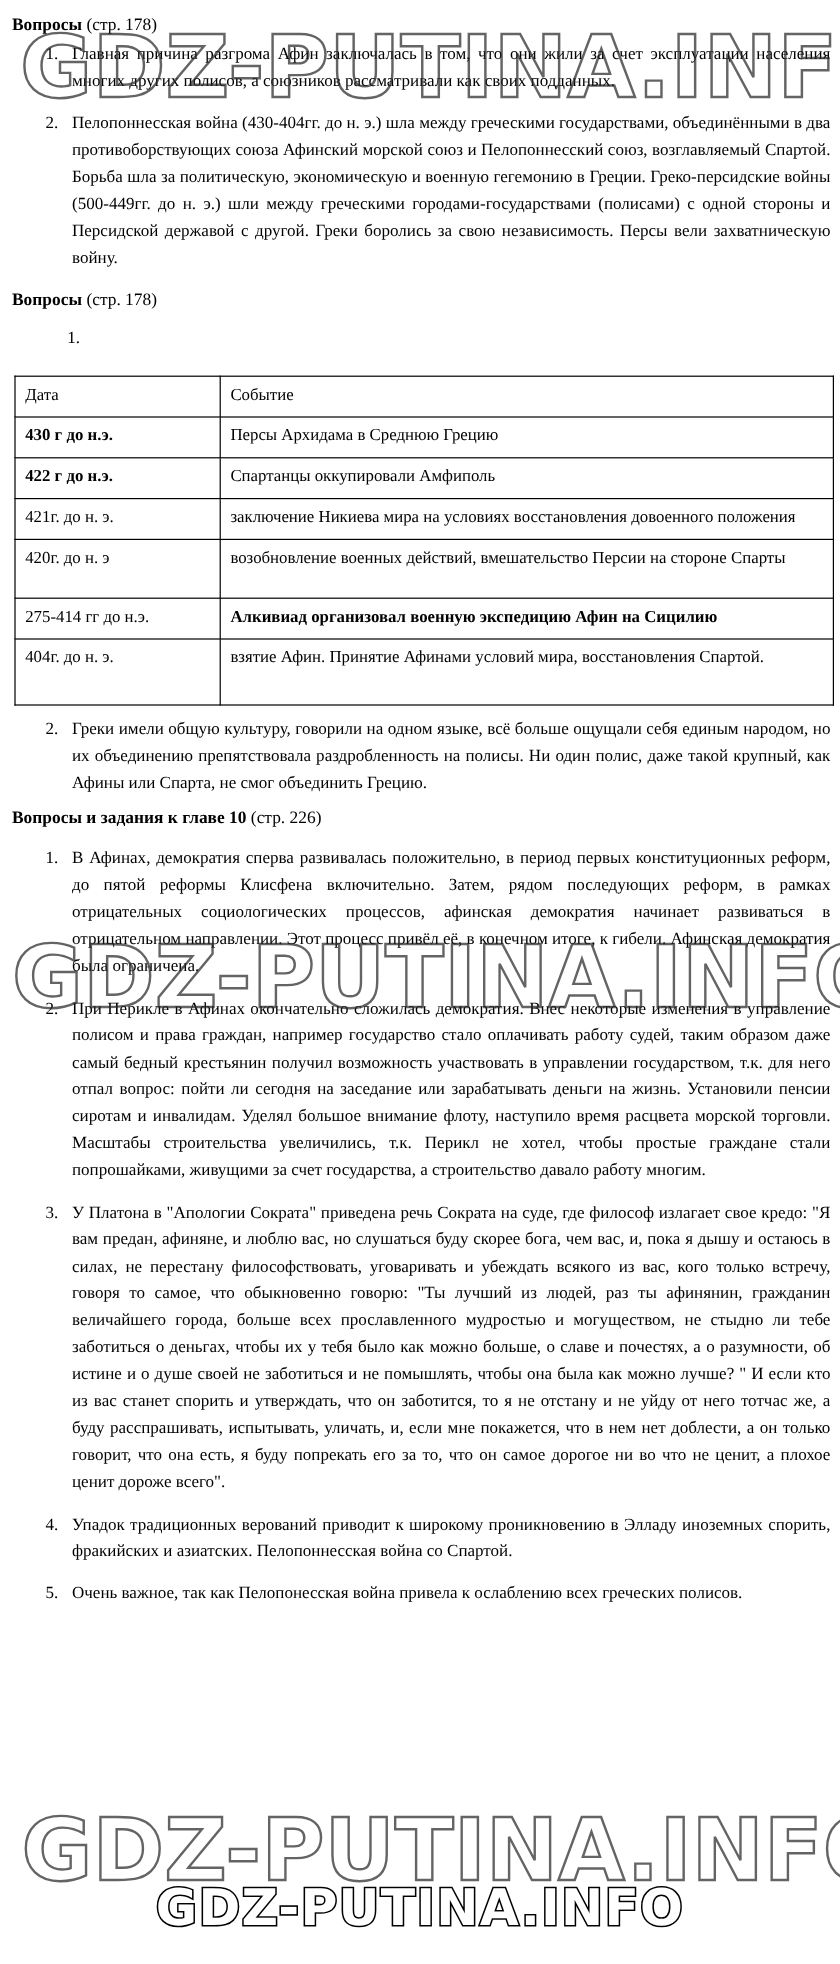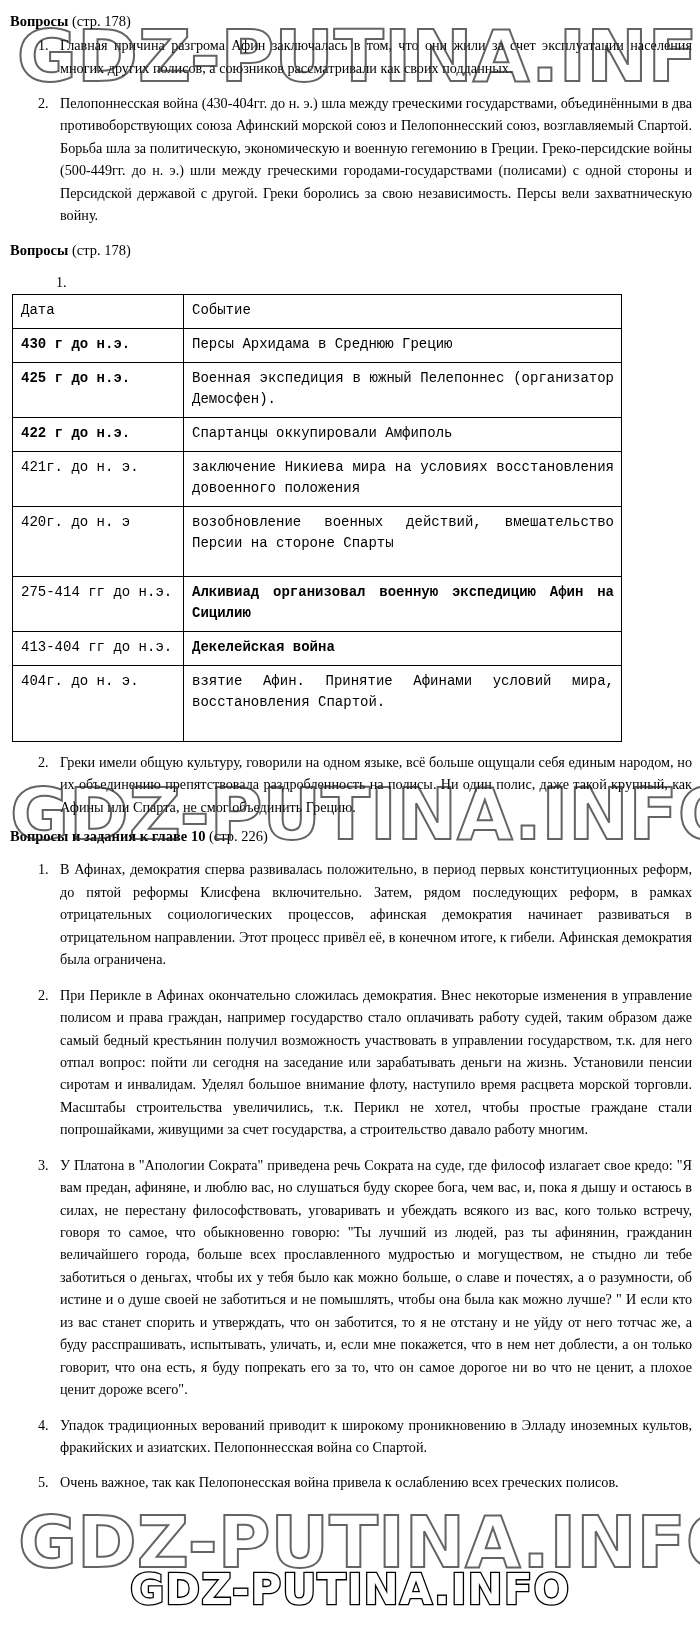--- a/index.html
+++ b/index.html
@@ -65,24 +65,23 @@
   ol.qlist > li .body { display: block; }
 
   .plain-num {
     font-size: 14.2px;
     padding-left: 46px;
     line-height: 1.5;
   }
 
   table.hist {
     border-collapse: collapse;
-    width: 610px;
-    margin: 1px 0 0 2px;
+    width: 683px;
+    margin: 20px 0 0 2px;
     table-layout: fixed;
-    font-family: Liberation Mono, monospace;
   }
   table.hist td {
     border: 1.1px solid #000000;
     padding: 5px 7px 7px 8px;
     font-size: 14px;
     line-height: 1.5;
     vertical-align: top;
     text-align: justify;
   }
   table.hist td.col-date { width: 155px; }
@@ -178,43 +177,35 @@
       <tbody>
         <tr>
           <td class="col-date">Дата</td>
           <td>Событие</td>
         </tr>
         <tr>
           <td class="col-date bold">430 г до н.э.</td>
           <td>Персы Архидама в Среднюю Грецию</td>
         </tr>
         <tr>
-          <td class="col-date bold">425 г до н.э.</td>
-          <td>Военная экспедиция в южный Пелепоннес (организатор Демосфен).</td>
-        </tr>
-        <tr>
           <td class="col-date bold">422 г до н.э.</td>
           <td>Спартанцы оккупировали Амфиполь</td>
         </tr>
         <tr>
           <td class="col-date">421г. до н. э.</td>
           <td>заключение Никиева мира на условиях восстановления довоенного положения</td>
         </tr>
         <tr class="tall">
           <td class="col-date">420г. до н. э</td>
           <td>возобновление военных действий, вмешательство Персии на стороне Спарты</td>
         </tr>
         <tr>
           <td class="col-date">275-414 гг до н.э.</td>
           <td class="bold">Алкивиад организовал военную экспедицию Афин на Сицилию</td>
         </tr>
-        <tr>
-          <td class="col-date">413-404 гг до н.э.</td>
-          <td class="bold">Декелейская война</td>
-        </tr>
         <tr class="tall2">
           <td class="col-date">404г. до н. э.</td>
           <td>взятие Афин. Принятие Афинами условий мира, восстановления Спартой.</td>
         </tr>
       </tbody>
     </table>
 
     <div class="gap-sm"></div>
 
     <ol class="qlist">
@@ -240,21 +231,21 @@
       <li>
         <span class="num">2.</span>
         <span class="body">При Перикле в Афинах окончательно сложилась демократия. Внес некоторые изменения в управление полисом и права граждан, например государство стало оплачивать работу судей, таким образом даже самый бедный крестьянин получил возможность участвовать в управлении государством, т.к. для него отпал вопрос: пойти ли сегодня на заседание или зарабатывать деньги на жизнь. Установили пенсии сиротам и инвалидам. Уделял большое внимание флоту, наступило время расцвета морской торговли. Масштабы строительства увеличились, т.к. Перикл не хотел, чтобы простые граждане стали попрошайками, живущими за счет государства, а строительство давало работу многим.</span>
       </li>
       <li>
         <span class="num">3.</span>
         <span class="body">У Платона в "Апологии Сократа" приведена речь Сократа на суде, где философ излагает свое кредо: "Я вам предан, афиняне, и люблю вас, но слушаться буду скорее бога, чем вас, и, пока я дышу и остаюсь в силах, не перестану философствовать, уговаривать и убеждать всякого из вас, кого только встречу, говоря то самое, что обыкновенно говорю: "Ты лучший из людей, раз ты афинянин, гражданин величайшего города, больше всех прославленного мудростью и могуществом, не стыдно ли тебе заботиться о деньгах, чтобы их у тебя было как можно больше, о славе и почестях, а о разумности, об истине и о душе своей не заботиться и не помышлять, чтобы она была как можно лучше? " И если кто из вас станет спорить и утверждать, что он заботится, то я не отстану и не уйду от него тотчас же, а буду расспрашивать, испытывать, уличать, и, если мне покажется, что в нем нет доблести, а он только говорит, что она есть, я буду попрекать его за то, что он самое дорогое ни во что не ценит, а плохое ценит дороже всего".</span>
       </li>
       <li>
         <span class="num">4.</span>
-        <span class="body">Упадок традиционных верований приводит к широкому проникновению в Элладу иноземных культов, фракийских и азиатских. Пелопоннесская война со Спартой.</span>
+        <span class="body">Упадок традиционных верований приводит к широкому проникновению в Элладу иноземных спорить, фракийских и азиатских. Пелопоннесская война со Спартой.</span>
       </li>
       <li>
         <span class="num">5.</span>
         <span class="body">Очень важное, так как Пелопонесская война привела к ослаблению всех греческих полисов.</span>
       </li>
     </ol>
 
   </div>
 </div>
 

